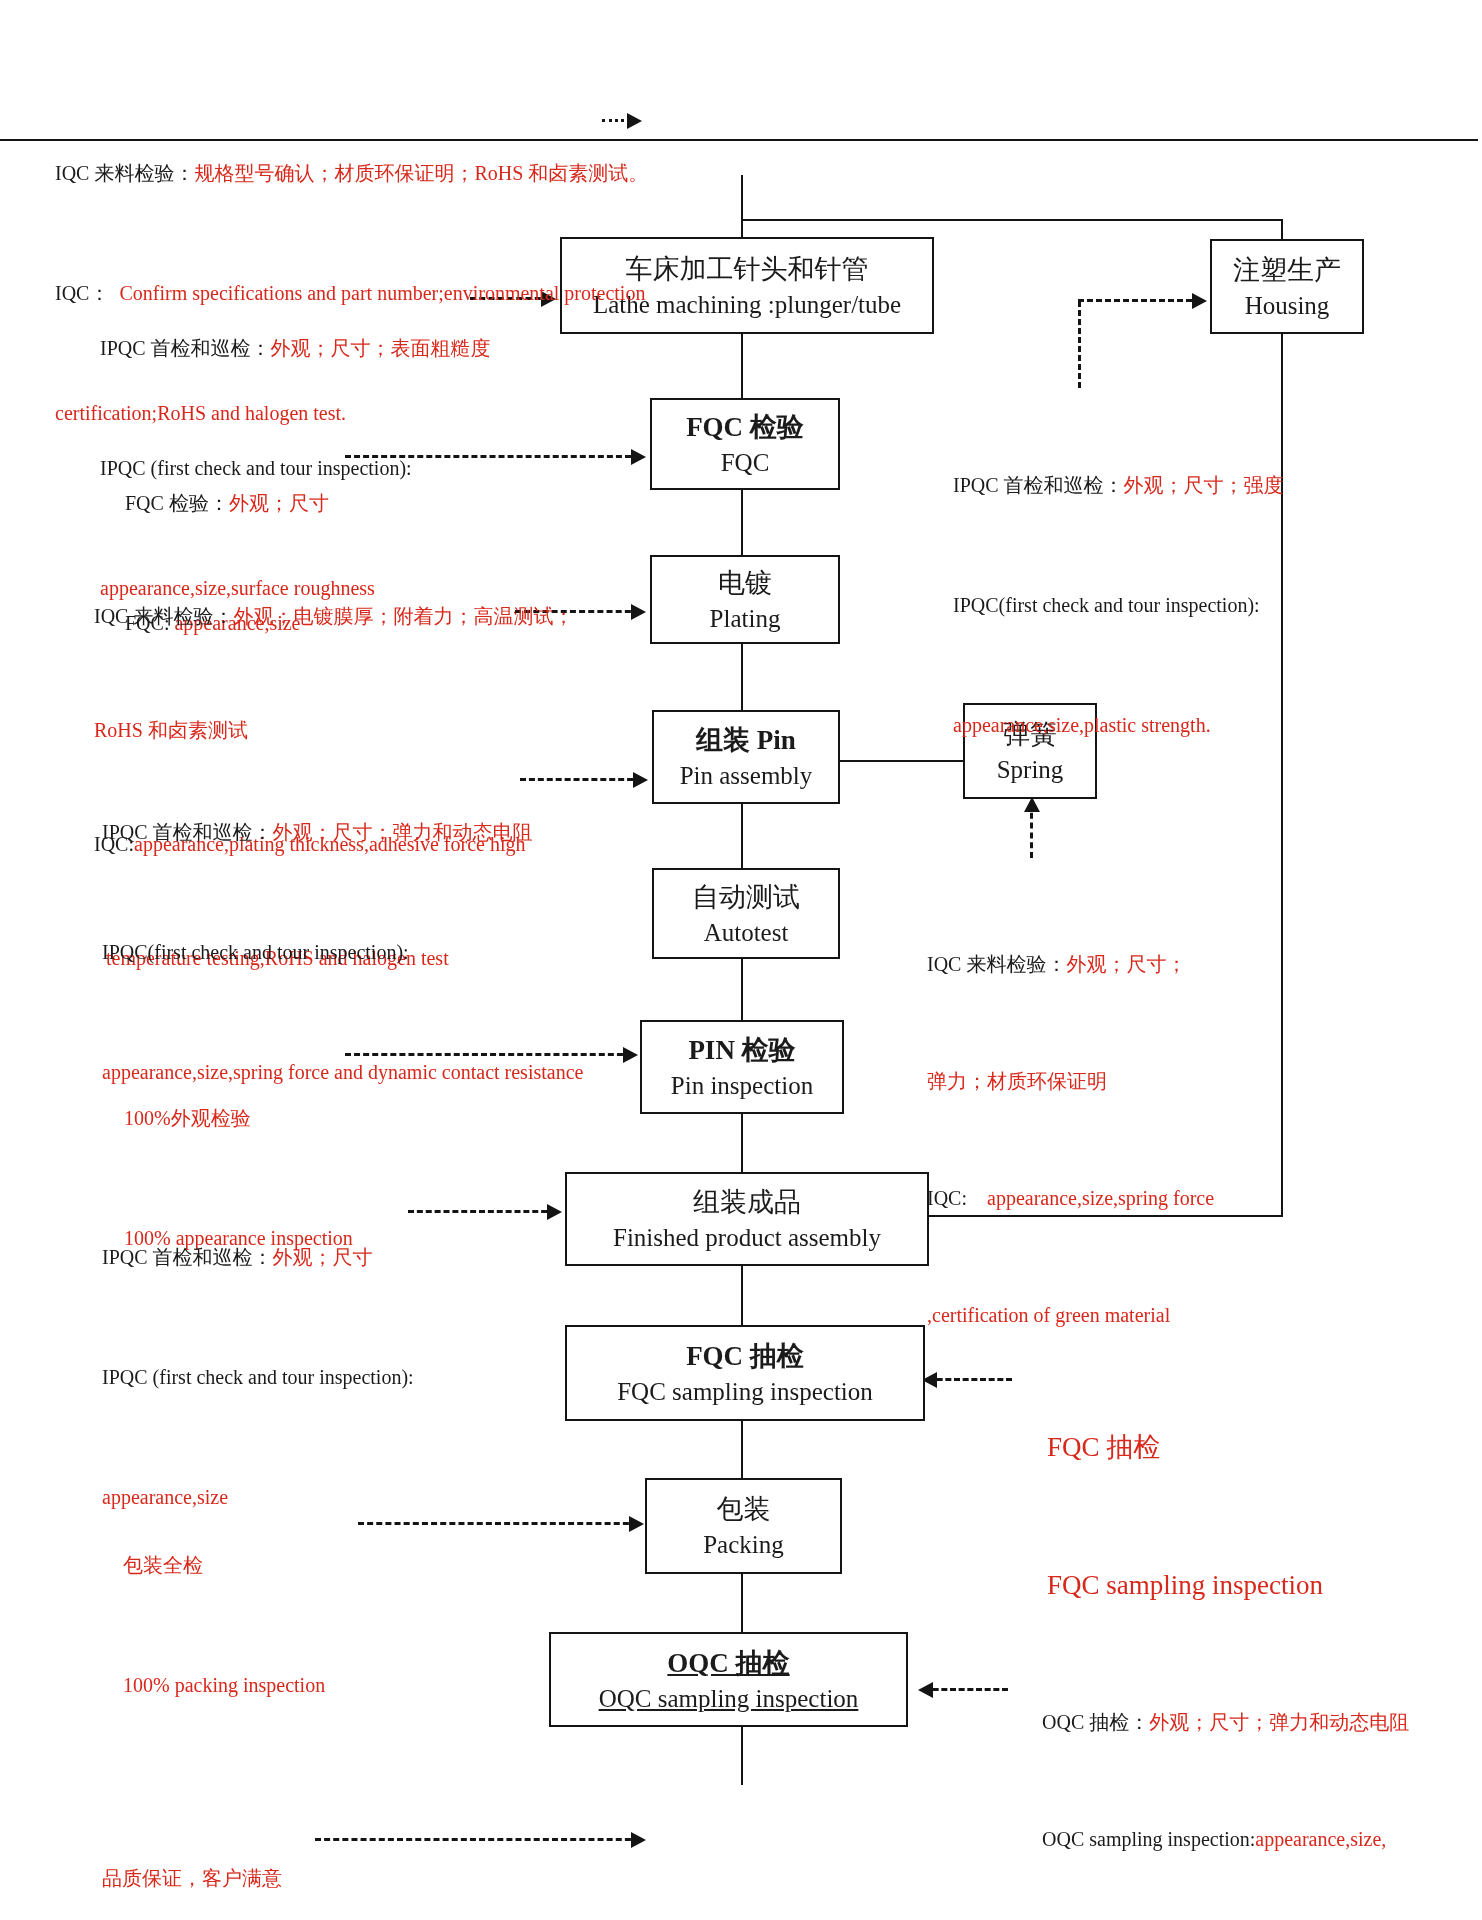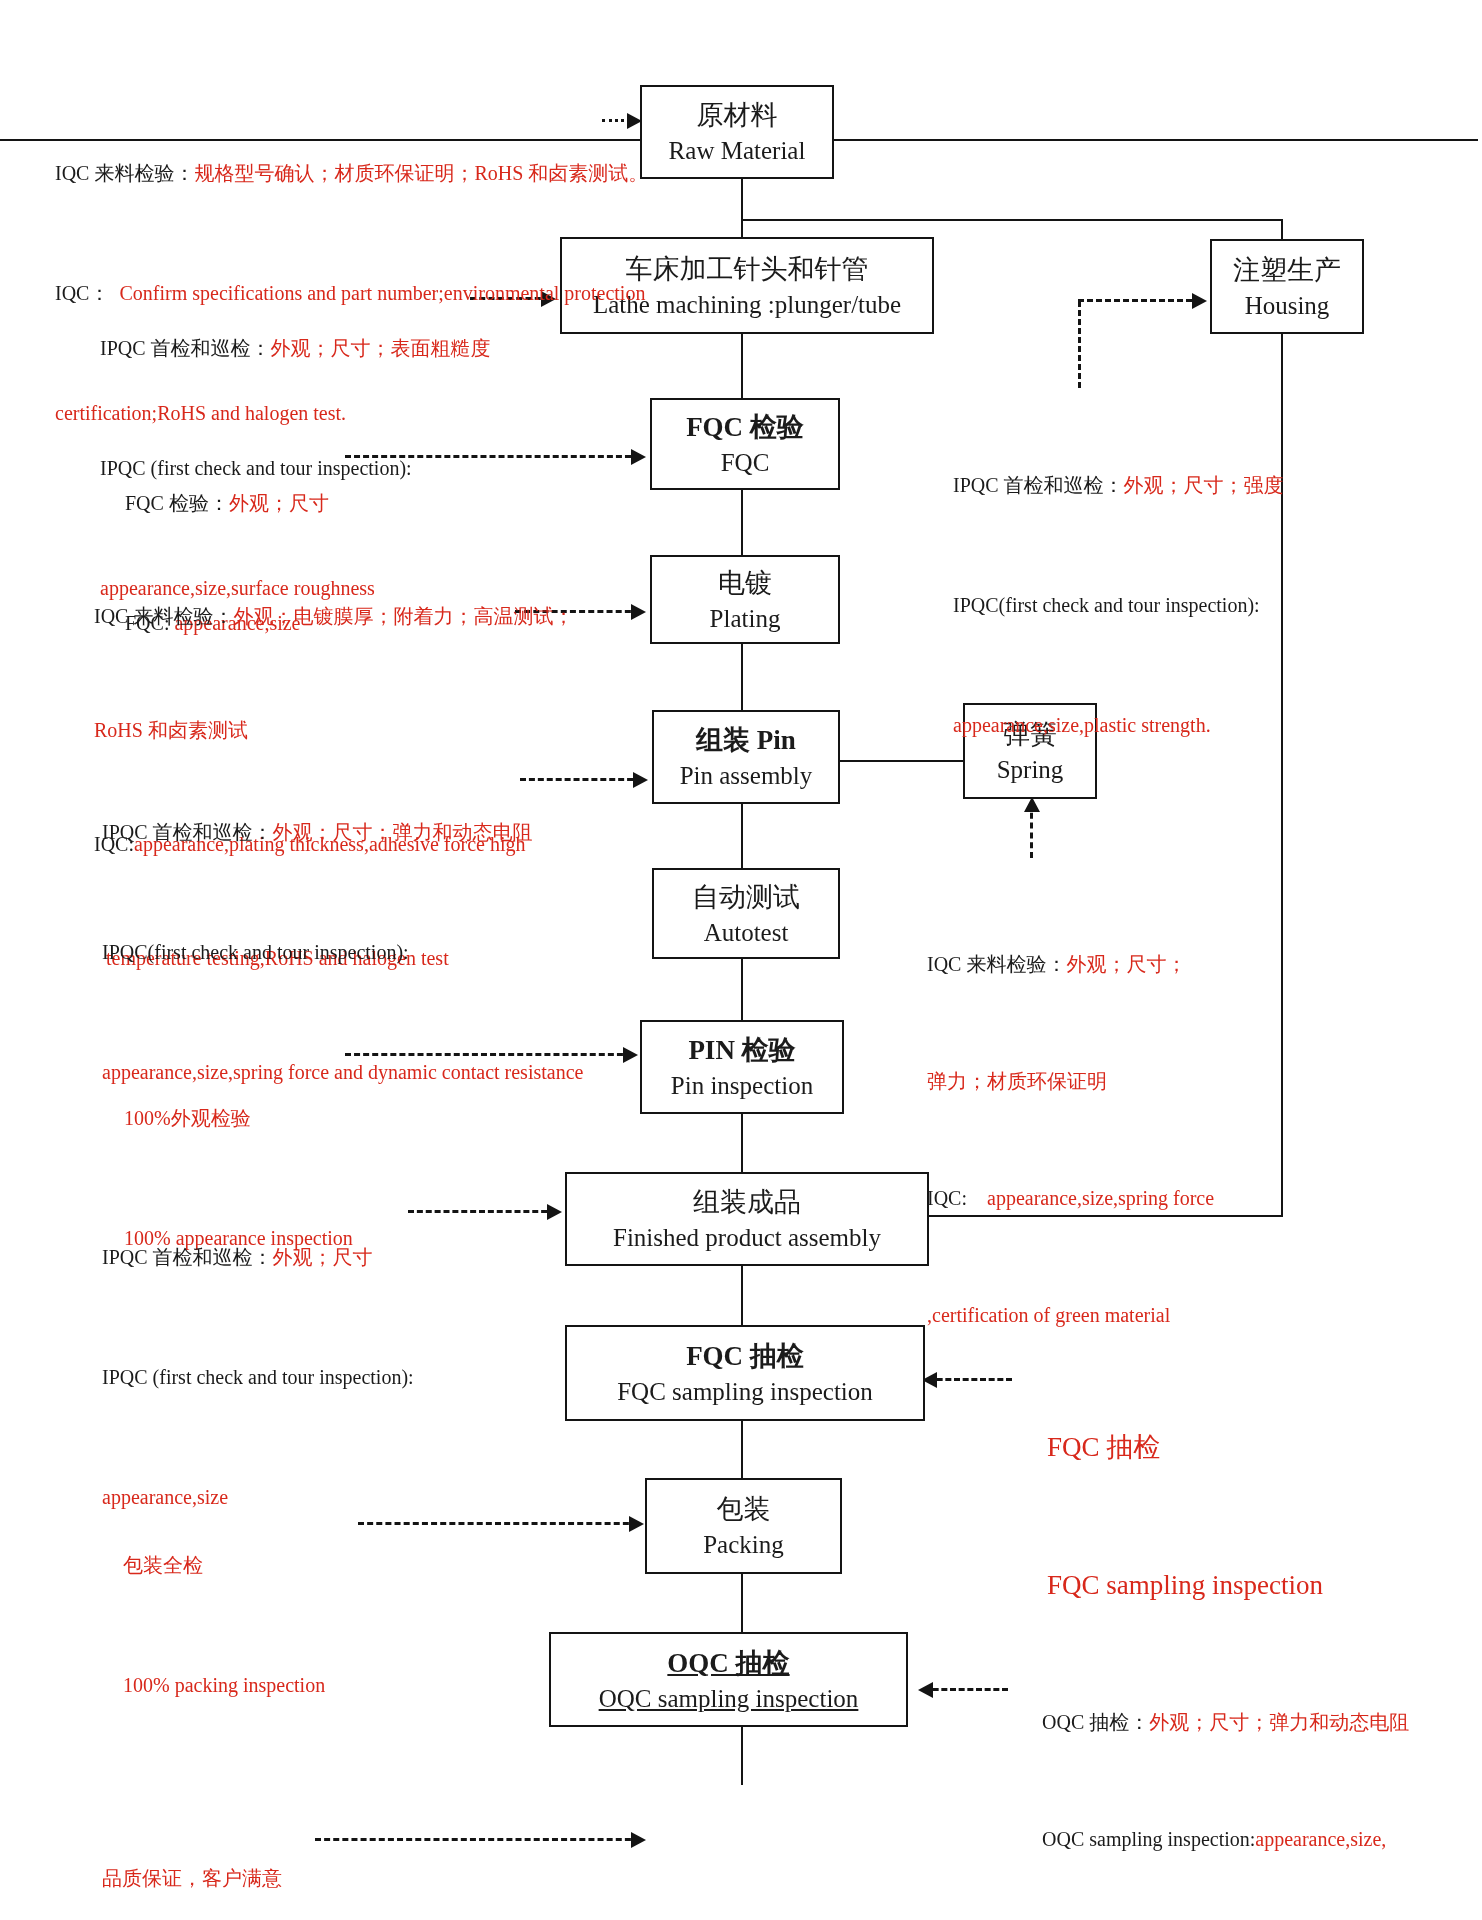--- a/index.html
+++ b/index.html
@@ -48,24 +48,20 @@
   <div class="vline" style="left:741px;top:1570px;height:62px;"></div>
   <div class="vline" style="left:741px;top:1723px;height:62px;"></div>
 
   <div class="hline" style="left:741px;top:219px;width:542px;"></div>
   <div class="vline" style="left:1281px;top:219px;height:20px;"></div>
   <div class="vline" style="left:1281px;top:330px;height:887px;"></div>
   <div class="hline" style="left:925px;top:1215px;width:358px;"></div>
 
   <div class="hline" style="left:836px;top:760px;width:127px;"></div>
 
-  <div class="box" style="left:640px;top:85px;width:190px;height:90px;">
-    <div class="zh">原材料</div>
-    <div class="en">Raw Material</div>
-  </div>
 
   <div class="box" style="left:560px;top:237px;width:370px;height:93px;">
     <div class="zh">车床加工针头和针管</div>
     <div class="en">Lathe machining :plunger/tube</div>
   </div>
 
   <div class="box" style="left:650px;top:398px;width:186px;height:88px;">
     <div class="zh bold">FQC 检验</div>
     <div class="en">FQC</div>
   </div>

